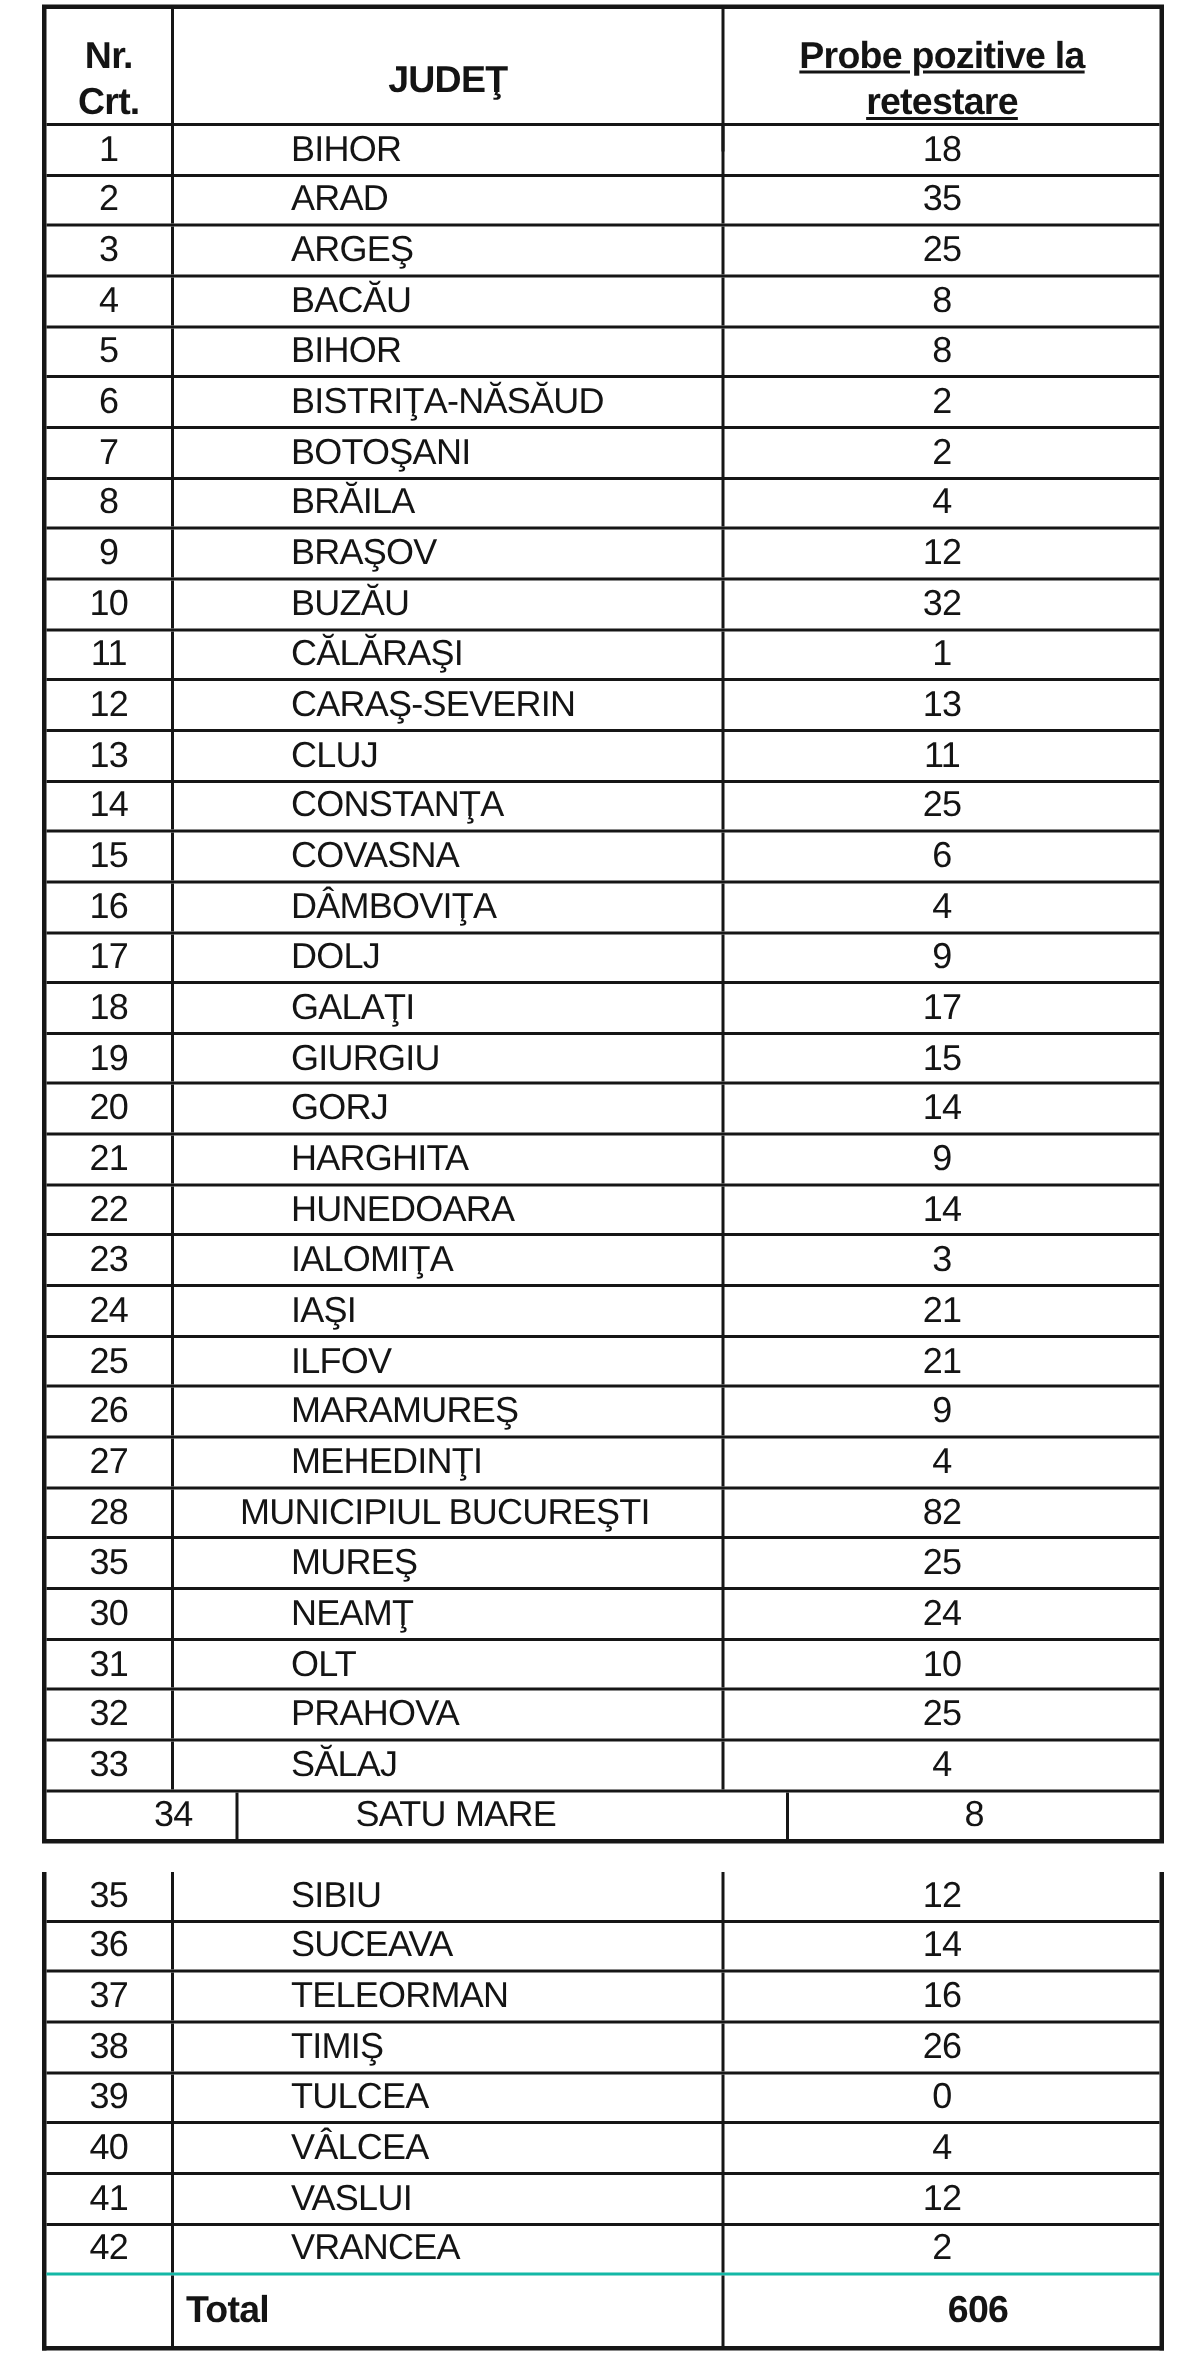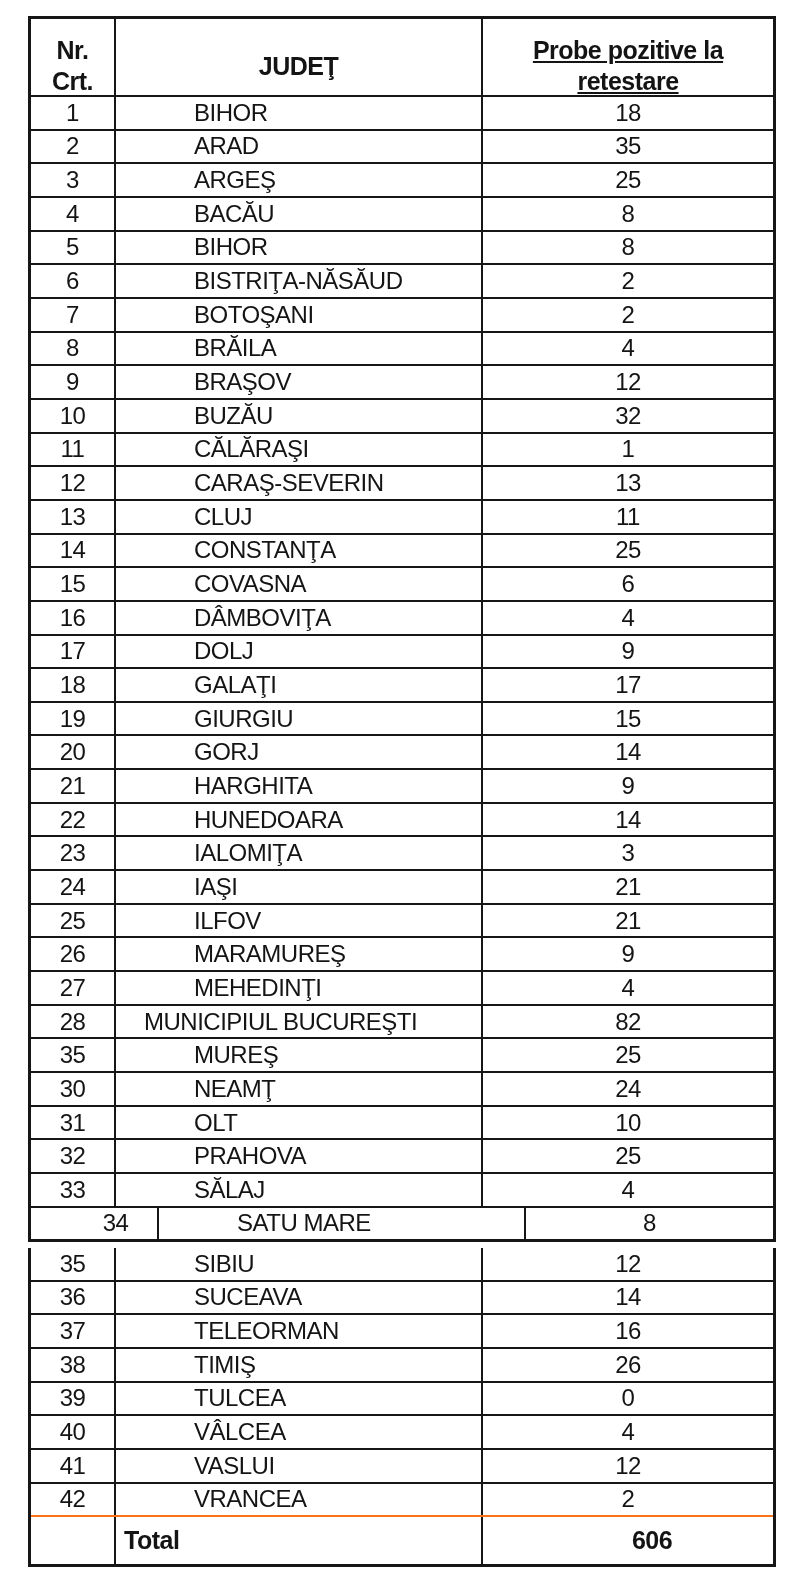--- a/index.html
+++ b/index.html
@@ -19,38 +19,38 @@
     height: 1572px;
   }
   .doc-table {
     position: absolute;
     left: 28px;
     width: 748px;
     box-sizing: border-box;
     border: 3px solid #161616;
     background: #ffffff;
   }
-  .table-main { top: 16px; }
+  .table-main { top: 3px; }
   .table-cont { top: 1248px; border-top: none; }
 
   .hrow {
     display: grid;
     grid-template-columns: 85px 367px 1fr;
     height: 76px;
     border-bottom: 2px solid #161616;
   }
   .row {
     display: grid;
     grid-template-columns: 85px 367px 1fr;
     height: 31.67px;
     border-bottom: 2px solid #161616;
   }
   .rows .row:last-child { border-bottom: none; }
   .table-main .rows .row:last-child { border-bottom: none; padding-left: 43px; }
-  .table-cont .rows .row:last-child { border-bottom: 2px solid #f97316; text-align: right; }
+  .table-cont .rows .row:last-child { border-bottom: 2px solid #14b8a6; text-align: right; }
   .total-row {
     display: grid;
     grid-template-columns: 85px 367px 1fr;
     height: 47px;
   }
 
   .cell {
     display: flex;
     align-items: center;
     box-sizing: border-box;
@@ -66,21 +66,21 @@
   }
   .cell-judet {
     justify-content: flex-start;
     padding-left: 78px;
     border-right: 2px solid #161616;
   }
   .cell-value {
     justify-content: center;
   }
   
-  .rows1 .row:nth-child(28) .cell-judet { padding-left: 28px; }
+  .rows1 .row:nth-child(28) .cell-judet { padding-left: 28px; margin-left: 16px; }
 
   .hcell {
     display: flex;
     align-items: center;
     justify-content: center;
     box-sizing: border-box;
     font-weight: bold;
     font-size: 25px;
     letter-spacing: -0.5px;
     text-align: center;

